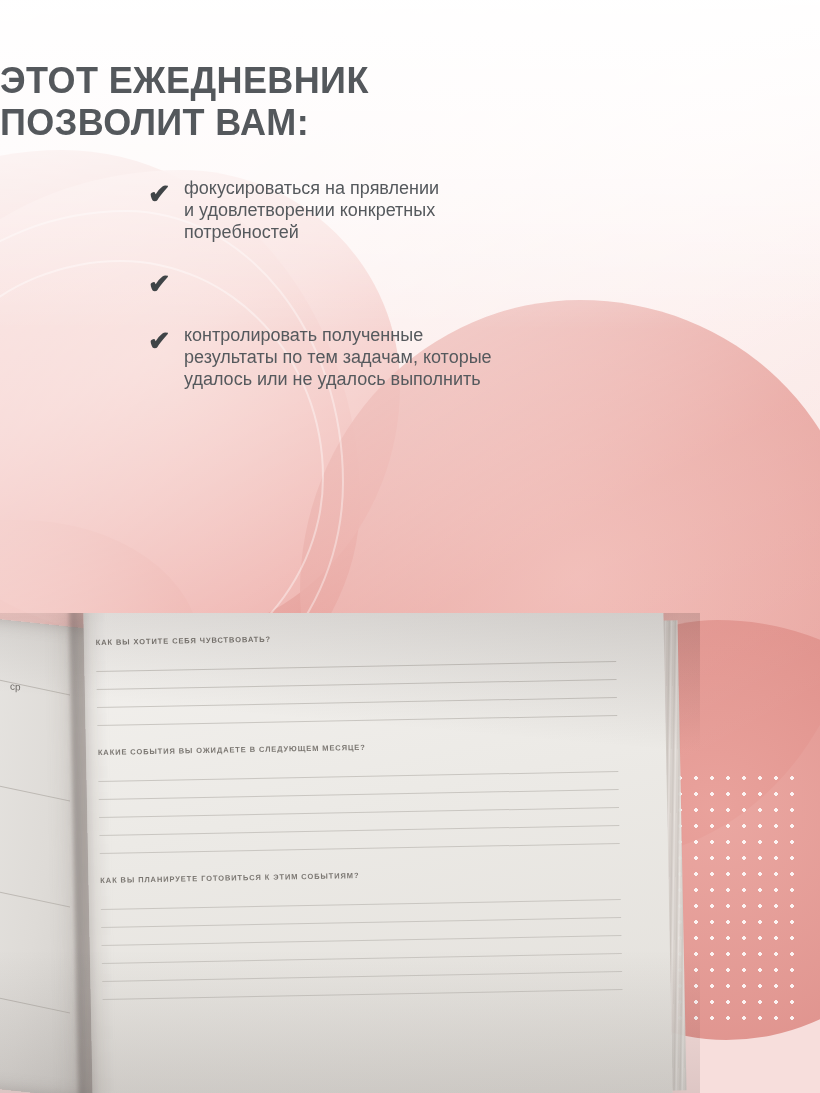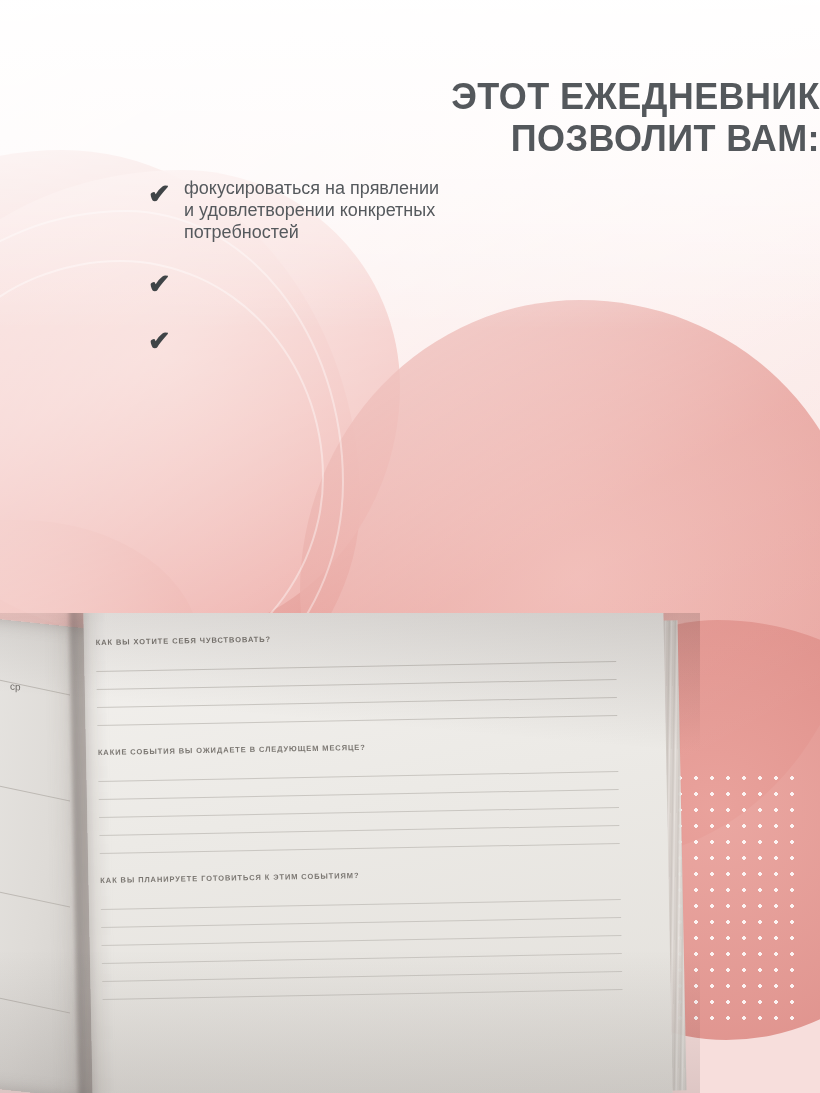--- a/index.html
+++ b/index.html
@@ -117,28 +117,27 @@
     background-size: 16px 16px;
     opacity: .95;
     pointer-events: none;
   }
 
   
   .headline {
     position: absolute;
     left: 0; right: 0;
     top: 60px;
-    text-align: right;
+    text-align: left;
     color: #54585c;
     font-weight: bold;
     font-size: 36px;
     line-height: 1.18;
     letter-spacing: 0.4px;
     z-index: 5;
-    margin-top: 16px;
   }
 
   
   .bullets {
     position: absolute;
     left: 148px;
     top: 178px;
     width: 640px;
     z-index: 5;
   }
@@ -297,20 +296,23 @@
 и удовлетворении конкретных
 потребностей</span>
     </div>
 
     <div class="bullet">
       <span class="check">✔</span>
     </div>
 
     <div class="bullet">
       <span class="check">✔</span>
+      <span class="btext">контролировать полученные
+результаты по тем задачам, которые
+удалось или не удалось выполнить</span>
     </div>
 
   </div>
 
   <div class="notebook">
     <div class="nb-shadow"></div>
 
     <div class="page-left">
       <div class="left-rule" style="top: 60px;"></div>
       <div class="left-rule" style="top: 166px;"></div>

